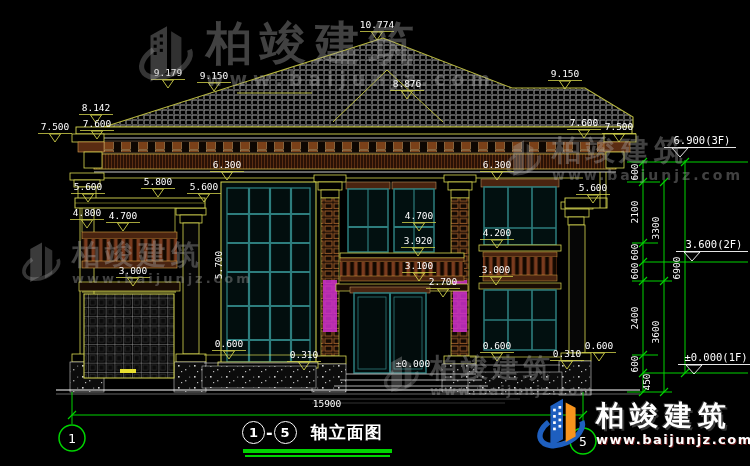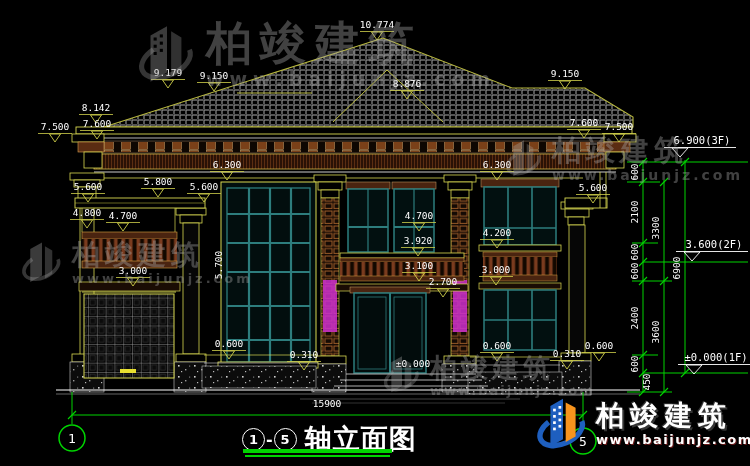--- a/index.html
+++ b/index.html
@@ -35,21 +35,21 @@
   #logo .col{display:flex;flex-direction:column;line-height:1;}
   #logo .brand{font-size:28px;font-weight:900;color:#fff;letter-spacing:6px;
                text-shadow:2px 2px 0 #343434,-1px -1px 0 #343434;}
   #logo .url{font-size:13px;font-weight:bold;color:#fff;letter-spacing:1.5px;margin-top:3px;
              text-shadow:1px 1px 0 #6b1a1a;}
   
   #titlebar{position:absolute;left:242px;top:421px;display:flex;align-items:center;color:#fff;}
   #titlebar .circ{display:inline-block;width:21px;height:21px;border:1.6px solid #fff;
       border-radius:50%;text-align:center;line-height:21px;font-size:13px;font-weight:bold;flex:none;}
   #titlebar .dash{font-size:16px;font-weight:bold;margin:0 1px;}
-  #titlebar .ttl{font-size:27px;font-weight:bold;letter-spacing:1px;margin-left:8px;}
+  #titlebar .ttl{font-size:17px;font-weight:bold;letter-spacing:1px;margin-left:14px;}
   #uline1{position:absolute;left:243px;top:449px;width:149px;height:4px;background:#00d400;}
   #uline2{position:absolute;left:245px;top:455px;width:145px;height:2px;background:#00d400;}
 </style>
 </head>
 <body>
 
 <div id="screen">
 
 <svg id="cad" width="750" height="466" viewBox="0 0 750 466">
   <defs>

